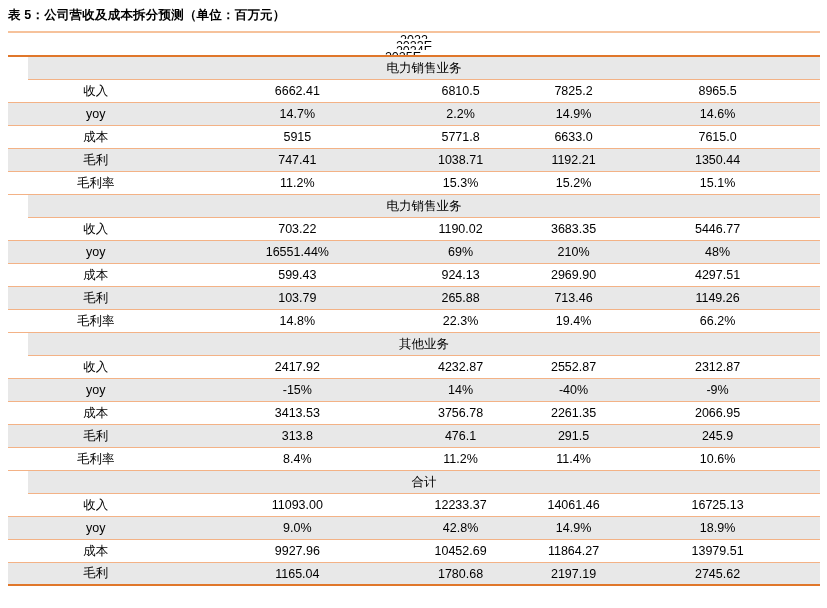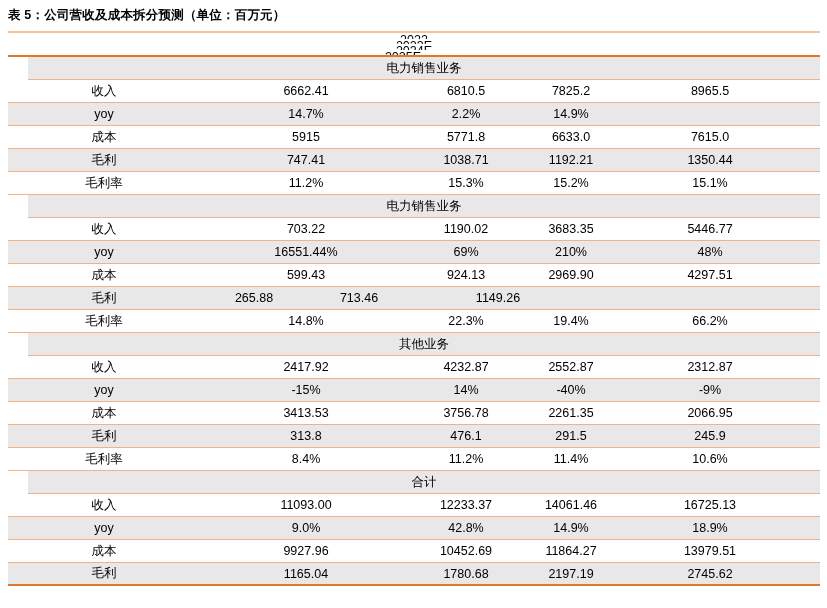--- a/index.html
+++ b/index.html
@@ -50,20 +50,21 @@
     background:var(--gray);
     border-bottom:1px solid var(--sep);
     margin-left:20px;
   }
   .row{
     display:flex;
     height:23px;
     align-items:center;
     background:#ffffff;
     border-bottom:1px solid var(--sep);
+    gap:17px;
   }
   .row.striped{background:var(--gray);}
   .row.last-row{border-bottom:2px solid var(--dark);}
   .cell{
     text-align:center;
     white-space:nowrap;
     overflow:hidden;
   }
   .c0{width:192px;}
   .c1{width:212px;}
@@ -90,20 +91,21 @@
       <div class="cell c1">6662.41</div>
       <div class="cell c2">6810.5</div>
       <div class="cell c3">7825.2</div>
       <div class="cell c4">8965.5</div>
     </div>
     <div class="row striped">
       <div class="cell c0">yoy</div>
       <div class="cell c1">14.7%</div>
       <div class="cell c2">2.2%</div>
       <div class="cell c3">14.9%</div>
+      <div class="cell c4">14.6%</div>
     </div>
     <div class="row">
       <div class="cell c0">成本</div>
       <div class="cell c1">5915</div>
       <div class="cell c2">5771.8</div>
       <div class="cell c3">6633.0</div>
       <div class="cell c4">7615.0</div>
     </div>
     <div class="row striped">
       <div class="cell c0">毛利</div>
@@ -136,20 +138,21 @@
     </div>
     <div class="row">
       <div class="cell c0">成本</div>
       <div class="cell c1">599.43</div>
       <div class="cell c2">924.13</div>
       <div class="cell c3">2969.90</div>
       <div class="cell c4">4297.51</div>
     </div>
     <div class="row striped">
       <div class="cell c0">毛利</div>
+      <div class="cell c1">103.79</div>
       <div class="cell c2">265.88</div>
       <div class="cell c3">713.46</div>
       <div class="cell c4">1149.26</div>
     </div>
     <div class="row">
       <div class="cell c0">毛利率</div>
       <div class="cell c1">14.8%</div>
       <div class="cell c2">22.3%</div>
       <div class="cell c3">19.4%</div>
       <div class="cell c4">66.2%</div>

